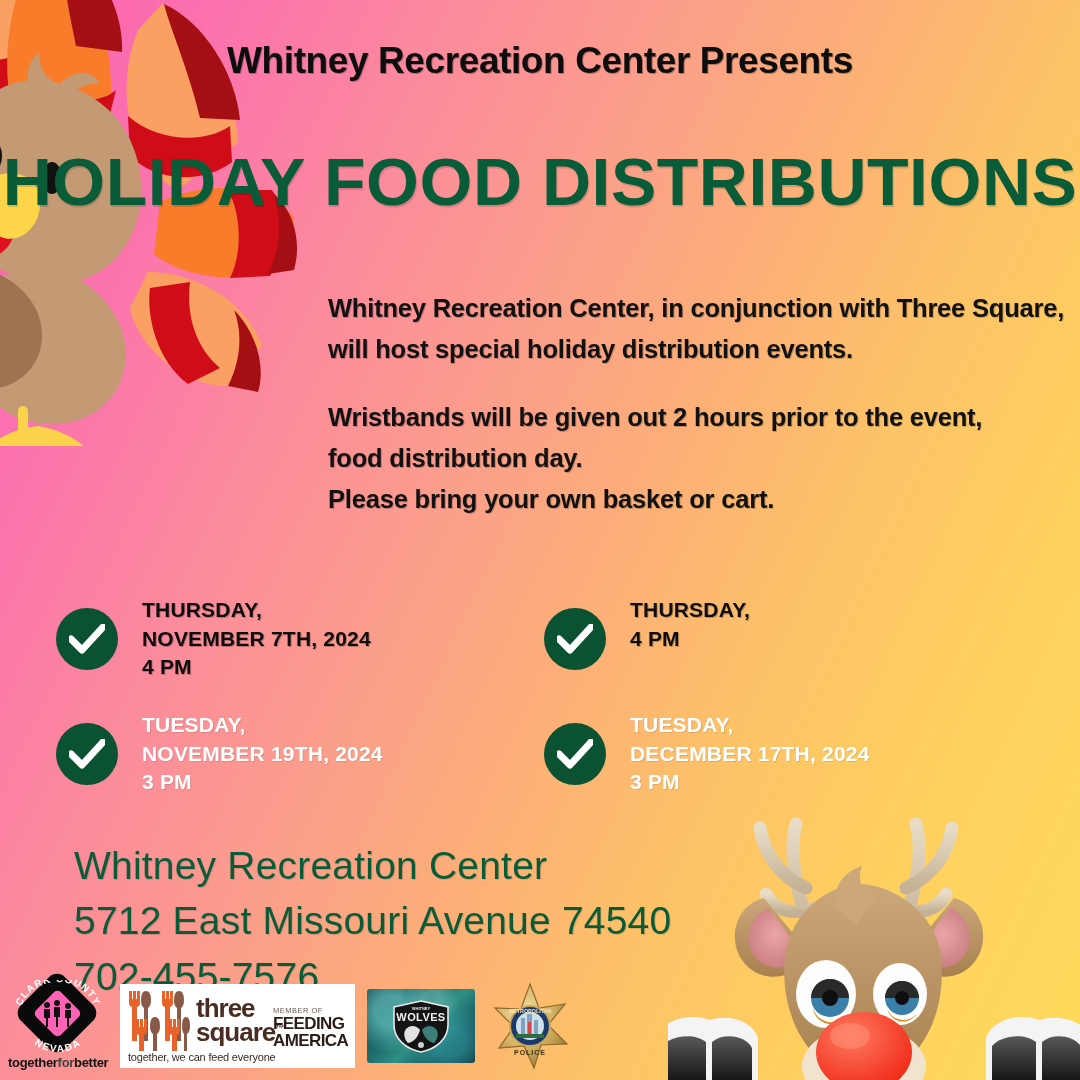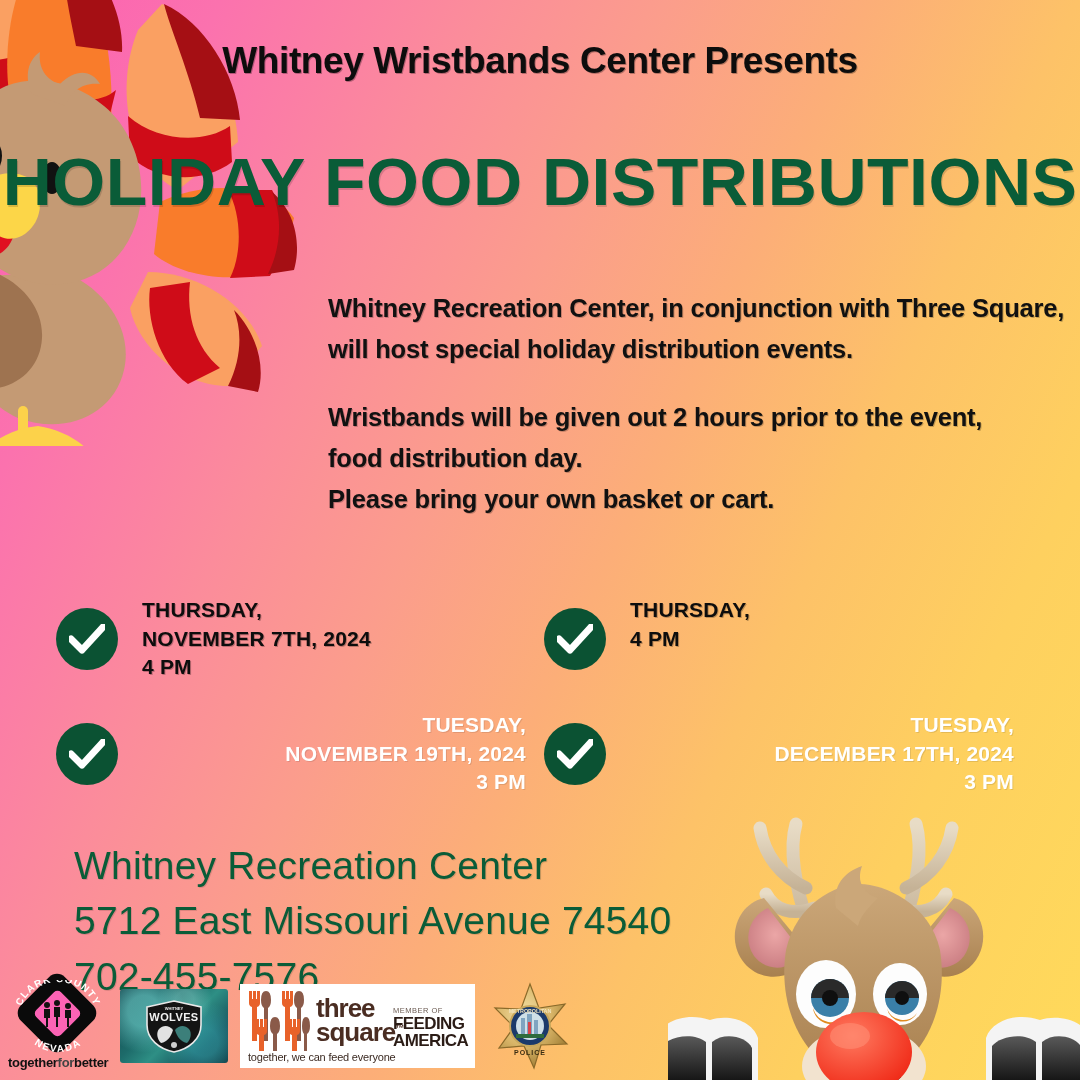--- a/index.html
+++ b/index.html
@@ -66,21 +66,21 @@
   .check{
     position:absolute;left:0;top:12px;width:62px;height:62px;border-radius:50%;
     background:#0B5233;
   }
   .check svg{position:absolute;left:13px;top:16px;width:36px;height:30px;}
   .date-lines{
     font-size:21px;font-weight:bold;line-height:1.36;
     letter-spacing:0.2px;
   }
   .date-lines.dark{color:#0d0d0d;text-shadow:1px 1px 0 rgba(0,0,0,.25);}
-  .date-lines.light{color:#ffffff;text-shadow:1px 1px 0 rgba(0,0,0,.10);text-align:right;}
+  .date-lines.light{color:#ffffff;text-shadow:1px 1px 0 rgba(0,0,0,.10);}
 
   
   .address{
     position:absolute;left:74px;top:838px;
     font-size:39px;font-weight:normal;color:#0A5C38;line-height:1.42;
     letter-spacing:0.2px;
     text-shadow:1px 1px 0 rgba(0,0,0,.12);
   }
 
   
@@ -185,21 +185,21 @@
 
       <path d="M38 222 C 14 232, 6 262, 22 282 C 38 300, 66 292, 72 268 C 76 248, 60 226, 38 222 Z" fill="#E01020"></path>
 
       <path d="M46 212 C 76 200, 100 212, 98 240 C 96 268, 68 282, 52 266 C 38 252, 34 226, 46 212 Z" fill="#FCD648"></path>
 
       <rect x="76" y="440" width="10" height="34" rx="5" fill="#FCD24A"></rect>
       <path d="M82 462 C 56 470, 34 486, 26 506 C 44 510, 66 500, 82 486 C 90 504, 92 522, 86 538 C 100 530, 110 508, 110 488 C 126 498, 142 502, 156 498 C 146 478, 122 464, 96 460 Z" fill="#FCD24A"></path>
     </svg>
   </div>
 
-  <div class="presents">Whitney Wristbands Center Presents</div>
+  <div class="presents">Whitney Recreation Center Presents</div>
   <div class="bigtitle">HOLIDAY FOOD DISTRIBUTIONS</div>
 
   <div class="body-copy">
     <p>Whitney Recreation Center, in conjunction with Three Square, will host special holiday distribution events.</p>
     <p>
       <span>Wristbands will be given out 2 hours prior to the event,</span><br>
       <span>food distribution day.</span><br>
       <span>Please bring your own basket or cart.</span>
     </p>
   </div>
@@ -367,31 +367,20 @@
           <path id="arcBot" d="M 14 40 A 36 32 0 0 0 86 40"></path>
         </defs>
         <text font-size="10" font-weight="bold" fill="#ffffff" font-family="'Liberation Sans', sans-serif" letter-spacing="1.1">
           <textPath href="#arcTop" startOffset="50%" text-anchor="middle">CLARK COUNTY</textPath>
         </text>
         <text font-size="10" font-weight="bold" fill="#ffffff" font-family="'Liberation Sans', sans-serif" letter-spacing="1.6">
           <textPath href="#arcBot" startOffset="50%" text-anchor="middle">NEVADA</textPath>
         </text>
       </svg>
       <div class="tfb"><span>together</span><i>for</i><span>better</span></div>
-    </div>
-
-    <div class="logo wolves">
-      <svg class="crest" viewBox="0 0 62 54" xmlns="http://www.w3.org/2000/svg">
-        <path d="M4 8 L31 2 L58 8 L58 26 C58 40, 46 50, 31 53 C 16 50, 4 40, 4 26 Z" fill="#141414" stroke="#e9e9e9" stroke-width="1.6"></path>
-        <text x="31" y="11" font-size="4" font-weight="bold" fill="#e9e9e9" text-anchor="middle" font-family="'Liberation Sans', sans-serif">WHITNEY</text>
-        <text x="31" y="22" font-size="11" font-weight="bold" fill="#f2f2f2" text-anchor="middle" font-family="'Liberation Sans', sans-serif" letter-spacing="0.4">WOLVES</text>
-        <path d="M16 30 C 20 26, 26 26, 30 31 C 28 38, 24 43, 18 44 C 14 40, 13 34, 16 30 Z" fill="#e2e2e2"></path>
-        <path d="M46 30 C 42 26, 36 26, 32 31 C 34 38, 38 43, 44 44 C 48 40, 49 34, 46 30 Z" fill="#3c7f7a"></path>
-        <circle cx="31" cy="46" r="3" fill="#cfcfcf"></circle>
-      </svg>
     </div>
 
     <div class="logo ts">
       <svg class="forks" viewBox="0 0 64 62" xmlns="http://www.w3.org/2000/svg">
         <g>
           <g fill="#E8622A">
             <path d="M3 2 h3 v8 h1 v-8 h3 v8 h1 v-8 h3 v12 q0 3 -3 4 v34 h-5 v-34 q-3 -1 -3 -4 z"></path>
             <path d="M36 2 h3 v8 h1 v-8 h3 v8 h1 v-8 h3 v12 q0 3 -3 4 v34 h-5 v-34 q-3 -1 -3 -4 z"></path>
           </g>
           <g fill="#8A5A49">
@@ -411,20 +400,31 @@
       <div class="three">three</div>
       <div class="square"><span>square</span><span class="tm">™</span></div>
       <div class="tag">together, we can feed everyone</div>
       <div class="fa-wrap">
         <div class="memberof">MEMBER OF</div>
         <div class="fa1">FEEDING</div>
         <div class="fa2">AMERICA</div>
       </div>
     </div>
 
+    <div class="logo wolves">
+      <svg class="crest" viewBox="0 0 62 54" xmlns="http://www.w3.org/2000/svg">
+        <path d="M4 8 L31 2 L58 8 L58 26 C58 40, 46 50, 31 53 C 16 50, 4 40, 4 26 Z" fill="#141414" stroke="#e9e9e9" stroke-width="1.6"></path>
+        <text x="31" y="11" font-size="4" font-weight="bold" fill="#e9e9e9" text-anchor="middle" font-family="'Liberation Sans', sans-serif">WHITNEY</text>
+        <text x="31" y="22" font-size="11" font-weight="bold" fill="#f2f2f2" text-anchor="middle" font-family="'Liberation Sans', sans-serif" letter-spacing="0.4">WOLVES</text>
+        <path d="M16 30 C 20 26, 26 26, 30 31 C 28 38, 24 43, 18 44 C 14 40, 13 34, 16 30 Z" fill="#e2e2e2"></path>
+        <path d="M46 30 C 42 26, 36 26, 32 31 C 34 38, 38 43, 44 44 C 48 40, 49 34, 46 30 Z" fill="#3c7f7a"></path>
+        <circle cx="31" cy="46" r="3" fill="#cfcfcf"></circle>
+      </svg>
+    </div>
+
     <div class="logo badge">
       <svg viewBox="0 0 86 88" xmlns="http://www.w3.org/2000/svg">
         <defs>
           <radialGradient id="goldG" cx="40%" cy="35%" r="70%">
             <stop offset="0" stop-color="#F2DFA3"></stop>
               <stop offset="55%" stop-color="#D8B467"></stop>
             <stop offset="1" stop-color="#9E7C33"></stop>
           </radialGradient>
         </defs>
         <path d="M43 2 L52 26 L78 22 L61 43 L80 62 L54 63 L47 86 L37 64 L12 66 L27 45 L8 26 L34 27 Z" fill="url(#goldG)" stroke="#8A6A2A" stroke-width="1.2"></path>

